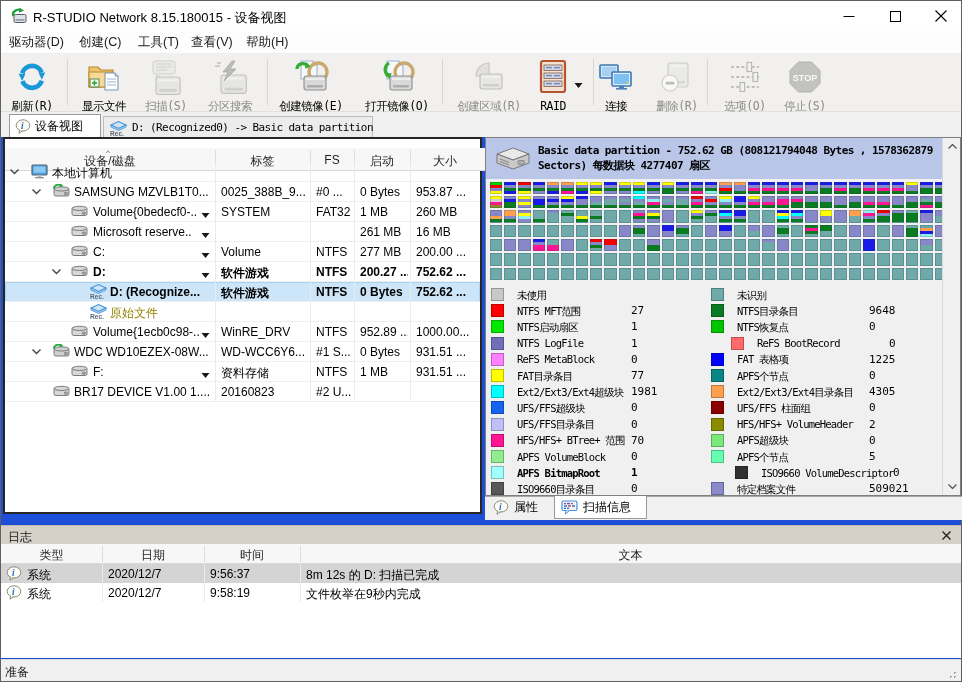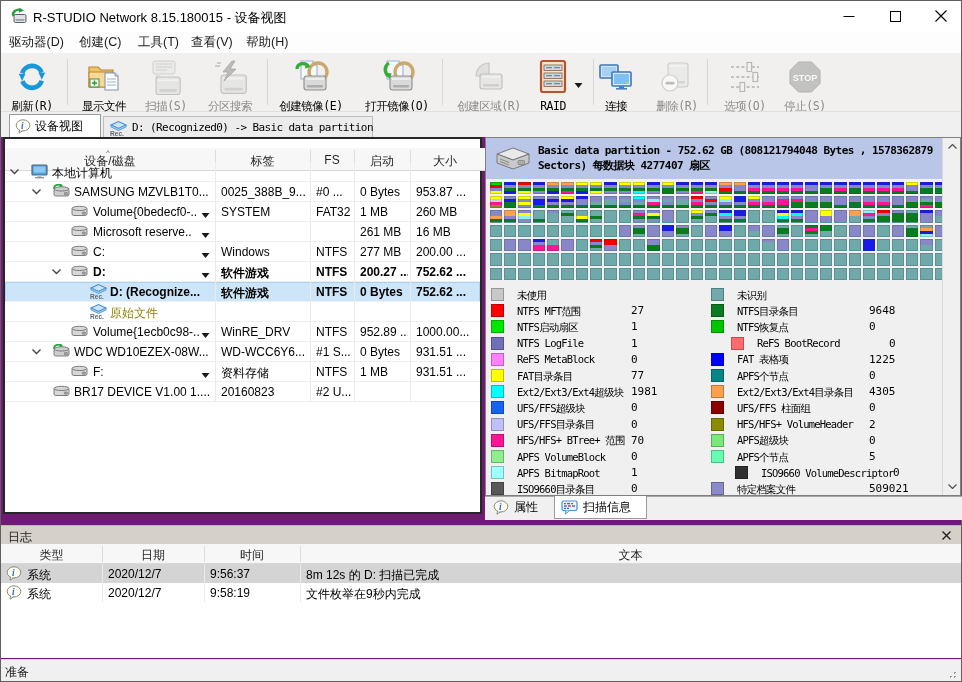--- a/index.html
+++ b/index.html
@@ -1,18 +1,18 @@
 <!DOCTYPE html>
 <html><head>
 <meta charset="utf-8">
 <style>
   * { margin:0; padding:0; box-sizing:border-box; }
   html,body { width:962px; height:682px; overflow:hidden; }
   body { font-family:"Liberation Sans", sans-serif; font-size:12px; color:#000; }
-  #app { position:absolute; left:0; top:0; width:962px; height:682px; background:#701a75; border:1px solid #606060; }
+  #app { position:absolute; left:0; top:0; width:962px; height:682px; background:#1d4ed8; border:1px solid #606060; }
   .abs { position:absolute; }
 
   
   #titlebar { left:0; top:0; width:960px; height:30px; background:#fff; }
   #app-icon { left:9px; top:6px; width:18px; height:18px; }
   #window-title { left:32px; top:8px; font-size:13px; color:#000; white-space:nowrap; }
   .win-btn { top:0; width:46px; height:30px; display:flex; align-items:center; justify-content:center; }
 
   
   #menubar { left:0; top:30px; width:960px; height:22px; background:#fdfdfd; }
@@ -417,21 +417,21 @@
   <rect x="1" y="4" width="15" height="7.5" rx="1.8" fill="#d7d7d7" stroke="#6f6f6f" stroke-width="0.9"></rect>
   <path d="M2 5.6 L15 4.6" stroke="#ffffff" stroke-width="1" opacity="0.8"></path>
   <ellipse cx="8.5" cy="4.4" rx="7.5" ry="2.1" fill="#d7d7d7" stroke="#6f6f6f" stroke-width="0.9"></ellipse>
   <rect x="11.4" y="8" width="3" height="2.2" rx="0.5" fill="#a9a9a9" stroke="#6f6f6f" stroke-width="0.6"></rect>
 
  </svg></span>
           <span class="cell" style="left: 88px; width: 117px;">C:</span>
           <span class="drop-arrow"><svg width="9" height="7" viewBox="0 0 9 7">
               <path d="M0.5 1 L8.5 1 L4.5 6 Z" fill="#1a1a1a"></path>
             </svg></span>
-          <span class="cell" style="left: 216px; width: 87px;">Windows</span>
+          <span class="cell" style="left: 216px; width: 87px;">Volume</span>
           <span class="cell" style="left: 311px; width: 36px;">NTFS</span>
           <span class="cell" style="left: 355px; width: 48px;">277 MB</span>
           <span class="cell" style="left: 411px; width: 62px;">200.00 ...</span>
         </div>
         <div class="dev-row bold" style="top: 100px;">
           <span class="tree-chevron" style="left: 46px;"><svg width="11" height="11" viewBox="0 0 11 11">
               <path d="M1.5 3.5 L5.5 7.5 L9.5 3.5" fill="none" stroke="#454545" stroke-width="1.4"></path>
             </svg></span>
           <span class="tree-icon" style="left: 66px;"><svg width="17" height="13" viewBox="0 0 17 13">
   <rect x="1" y="4" width="15" height="7.5" rx="1.8" fill="#d7d7d7" stroke="#6f6f6f" stroke-width="0.9"></rect>
@@ -844,21 +844,21 @@
         <div class="lg-item" style="left: 5px; top: 151.8px; width: 220px;">
           <span class="lg-swatch" style="background: rgb(255, 20, 147); left: 0px;"></span>
           <span class="lg-label">HFS/HFS+ BTree+ 范围</span>
           <span class="lg-count" style="left: 140px;">70</span>
         </div>
         <div class="lg-item" style="left: 5px; top: 168px; width: 220px;">
           <span class="lg-swatch" style="background: rgb(144, 238, 144); left: 0px;"></span>
           <span class="lg-label">APFS VolumeBlock</span>
           <span class="lg-count" style="left: 140px;">0</span>
         </div>
-        <div class="lg-item" style="left: 5px; top: 184.2px; width: 256px;">
+        <div class="lg-item" style="left: 5px; top: 184.2px; width: 256px; font-weight: bold;">
           <span class="lg-swatch" style="background: rgb(160, 255, 255); left: 0px;"></span>
           <span class="lg-label">APFS BitmapRoot</span>
           <span class="lg-count" style="left: 140px;">1</span>
         </div>
         <div class="lg-item" style="left: 5px; top: 200.4px; width: 220px;">
           <span class="lg-swatch" style="background: rgb(88, 88, 88); left: 0px;"></span>
           <span class="lg-label">ISO9660目录条目</span>
           <span class="lg-count" style="left: 140px;">0</span>
         </div>
         <div class="lg-item" style="left: 225px; top: 6px; width: 220px;">

